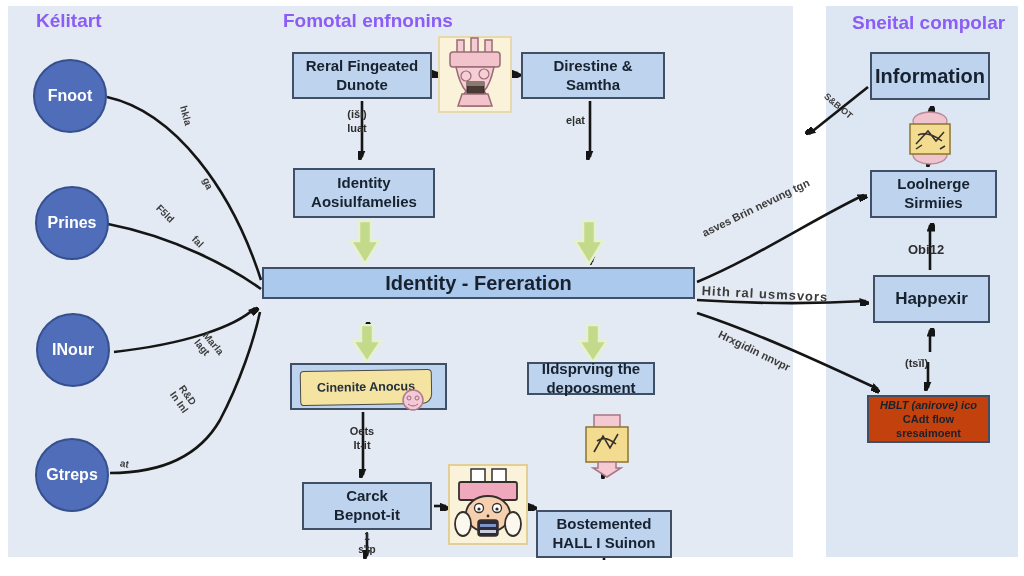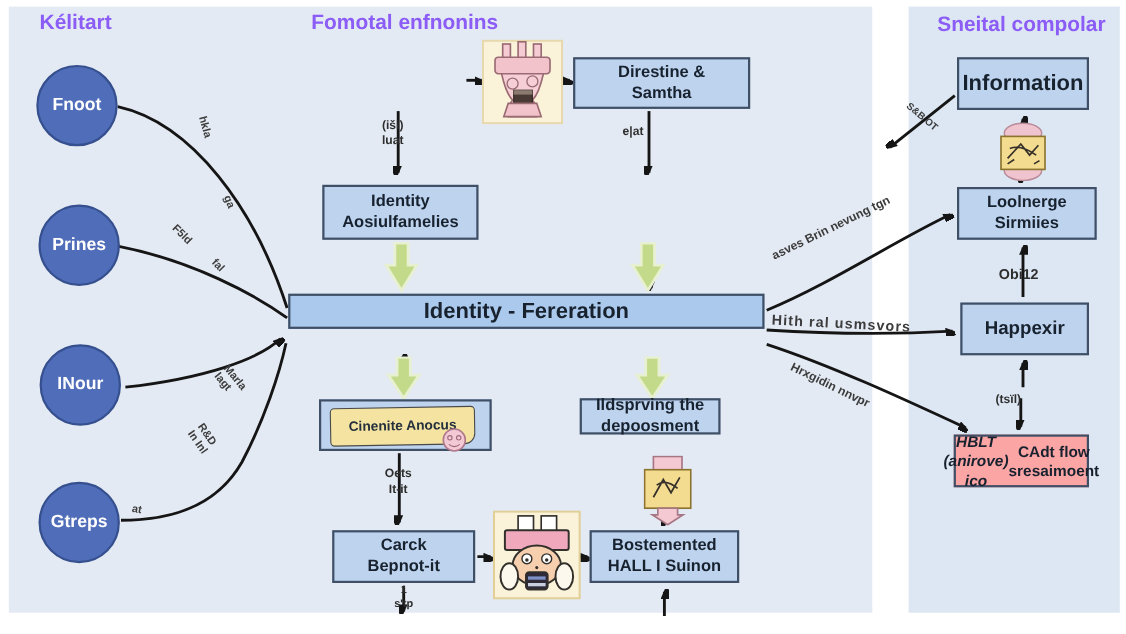--- a/index.html
+++ b/index.html
@@ -9,21 +9,21 @@
   .bgpanel{position:absolute;left:826px;top:6px;width:192px;height:551px;background:#dde7f3;}
   .hdr{position:absolute;font-size:19px;font-weight:700;color:#8b5cf6;z-index:4;}
   .circle{position:absolute;width:74px;height:74px;border-radius:50%;background:#4f6db8;
           border:2px solid #36508f;display:flex;align-items:center;justify-content:center;
           color:#fff;font-size:16px;font-weight:600;z-index:3;box-sizing:border-box;}
   .box{position:absolute;background:#bdd3ee;border:2px solid #3e4f66;display:flex;
        align-items:center;justify-content:center;text-align:center;color:#18222f;
        font-size:15px;font-weight:600;white-space:pre-line;line-height:1.25;
        z-index:3;box-sizing:border-box;}
   .identity{background:#abc9ec;font-size:20px;font-weight:700;}
-  .hblt{flex-direction:row;font-size:14px;line-height:1.3;background:#fca5a5;}
+  .hblt{flex-direction:column;font-size:11px;line-height:1.3;background:#c2410c;}
   .hblt .it{font-style:italic;font-weight:700;}
   .elabel{position:absolute;font-size:11px;color:#2e2e2e;font-weight:600;text-align:center;
           white-space:pre-line;z-index:4;line-height:1.3;}
   .rot{position:absolute;font-size:10px;color:#3c3c3c;font-weight:600;white-space:pre-line;
        z-index:2;line-height:1.1;}
   svg.overlay{position:absolute;left:0;top:0;z-index:1;pointer-events:none;}
   .garrow{position:absolute;z-index:2;}
   .iconbox{position:absolute;z-index:3;}
   .note{position:absolute;left:8px;top:5px;width:130px;height:33px;background:#f5e3a1;
         border:1.5px solid #4a4a4a;border-radius:4px 4px 10px 4px;display:flex;
@@ -95,41 +95,43 @@
   <div class="circle" style="left:35px;top:186px;">
       <span>Prines</span>
     </div>
   <div class="circle" style="left:36px;top:313px;">
       <span>INour</span>
     </div>
   <div class="circle" style="left:35px;top:438px;">
       <span>Gtreps</span>
     </div>
 
-  <div class="box" style="left:521px;top:52px;width:161px;height:47px;">Direstine &amp;
+  <div class="box" style="left:292px;top:52px;width:140px;height:47px;">Reral Fingeated
+Dunote</div>
+  <div class="box" style="left:521px;top:52px;width:144px;height:47px;">Direstine &amp;
 Samtha</div>
   <div class="box" style="left:293px;top:168px;width:142px;height:50px;">Identity
 Aosiulfamelies</div>
   <div class="box identity" style="left:262px;top:267px;width:433px;height:32px;">Identity - Fereration</div>
 
   <div class="box" style="left:290px;top:363px;width:157px;height:47px;">
     <div class="note">Cinenite Anocus</div>
     <svg class="iconbox" style="left:108px;top:22px;" width="26" height="26">
       <circle cx="13" cy="13" r="10" fill="#f3c9d6" stroke="#b07a8c" stroke-width="1.5"></circle>
       <circle cx="9" cy="11" r="2" fill="none" stroke="#a06a7c" stroke-width="1"></circle>
       <circle cx="17" cy="11" r="2" fill="none" stroke="#a06a7c" stroke-width="1"></circle>
       <path d="M8 17 q5 4 10 0" fill="none" stroke="#a06a7c" stroke-width="1"></path>
     </svg>
   </div>
 
   <div class="box" style="left:527px;top:362px;width:128px;height:33px;">Ildsprving the
 depoosment</div>
   <div class="box" style="left:302px;top:482px;width:130px;height:48px;">Carck
 Bepnot-it</div>
-  <div class="box" style="left:536px;top:482px;width:136px;height:48px;">Bostemented
+  <div class="box" style="left:536px;top:510px;width:136px;height:48px;">Bostemented
 HALL I Suinon</div>
 
   <div class="box" style="left:870px;top:52px;width:120px;height:48px;font-size:20px;">Information</div>
   <div class="box" style="left:870px;top:170px;width:127px;height:48px;">Loolnerge
 Sirmiies</div>
   <div class="box" style="left:873px;top:275px;width:117px;height:48px;font-size:17px;">Happexir</div>
   <div class="box hblt" style="left:867px;top:395px;width:123px;height:48px;">
     <span class="it">HBLT (anirove) ico</span>
     <span>CAdt flow sresaimoent</span>
   </div>

